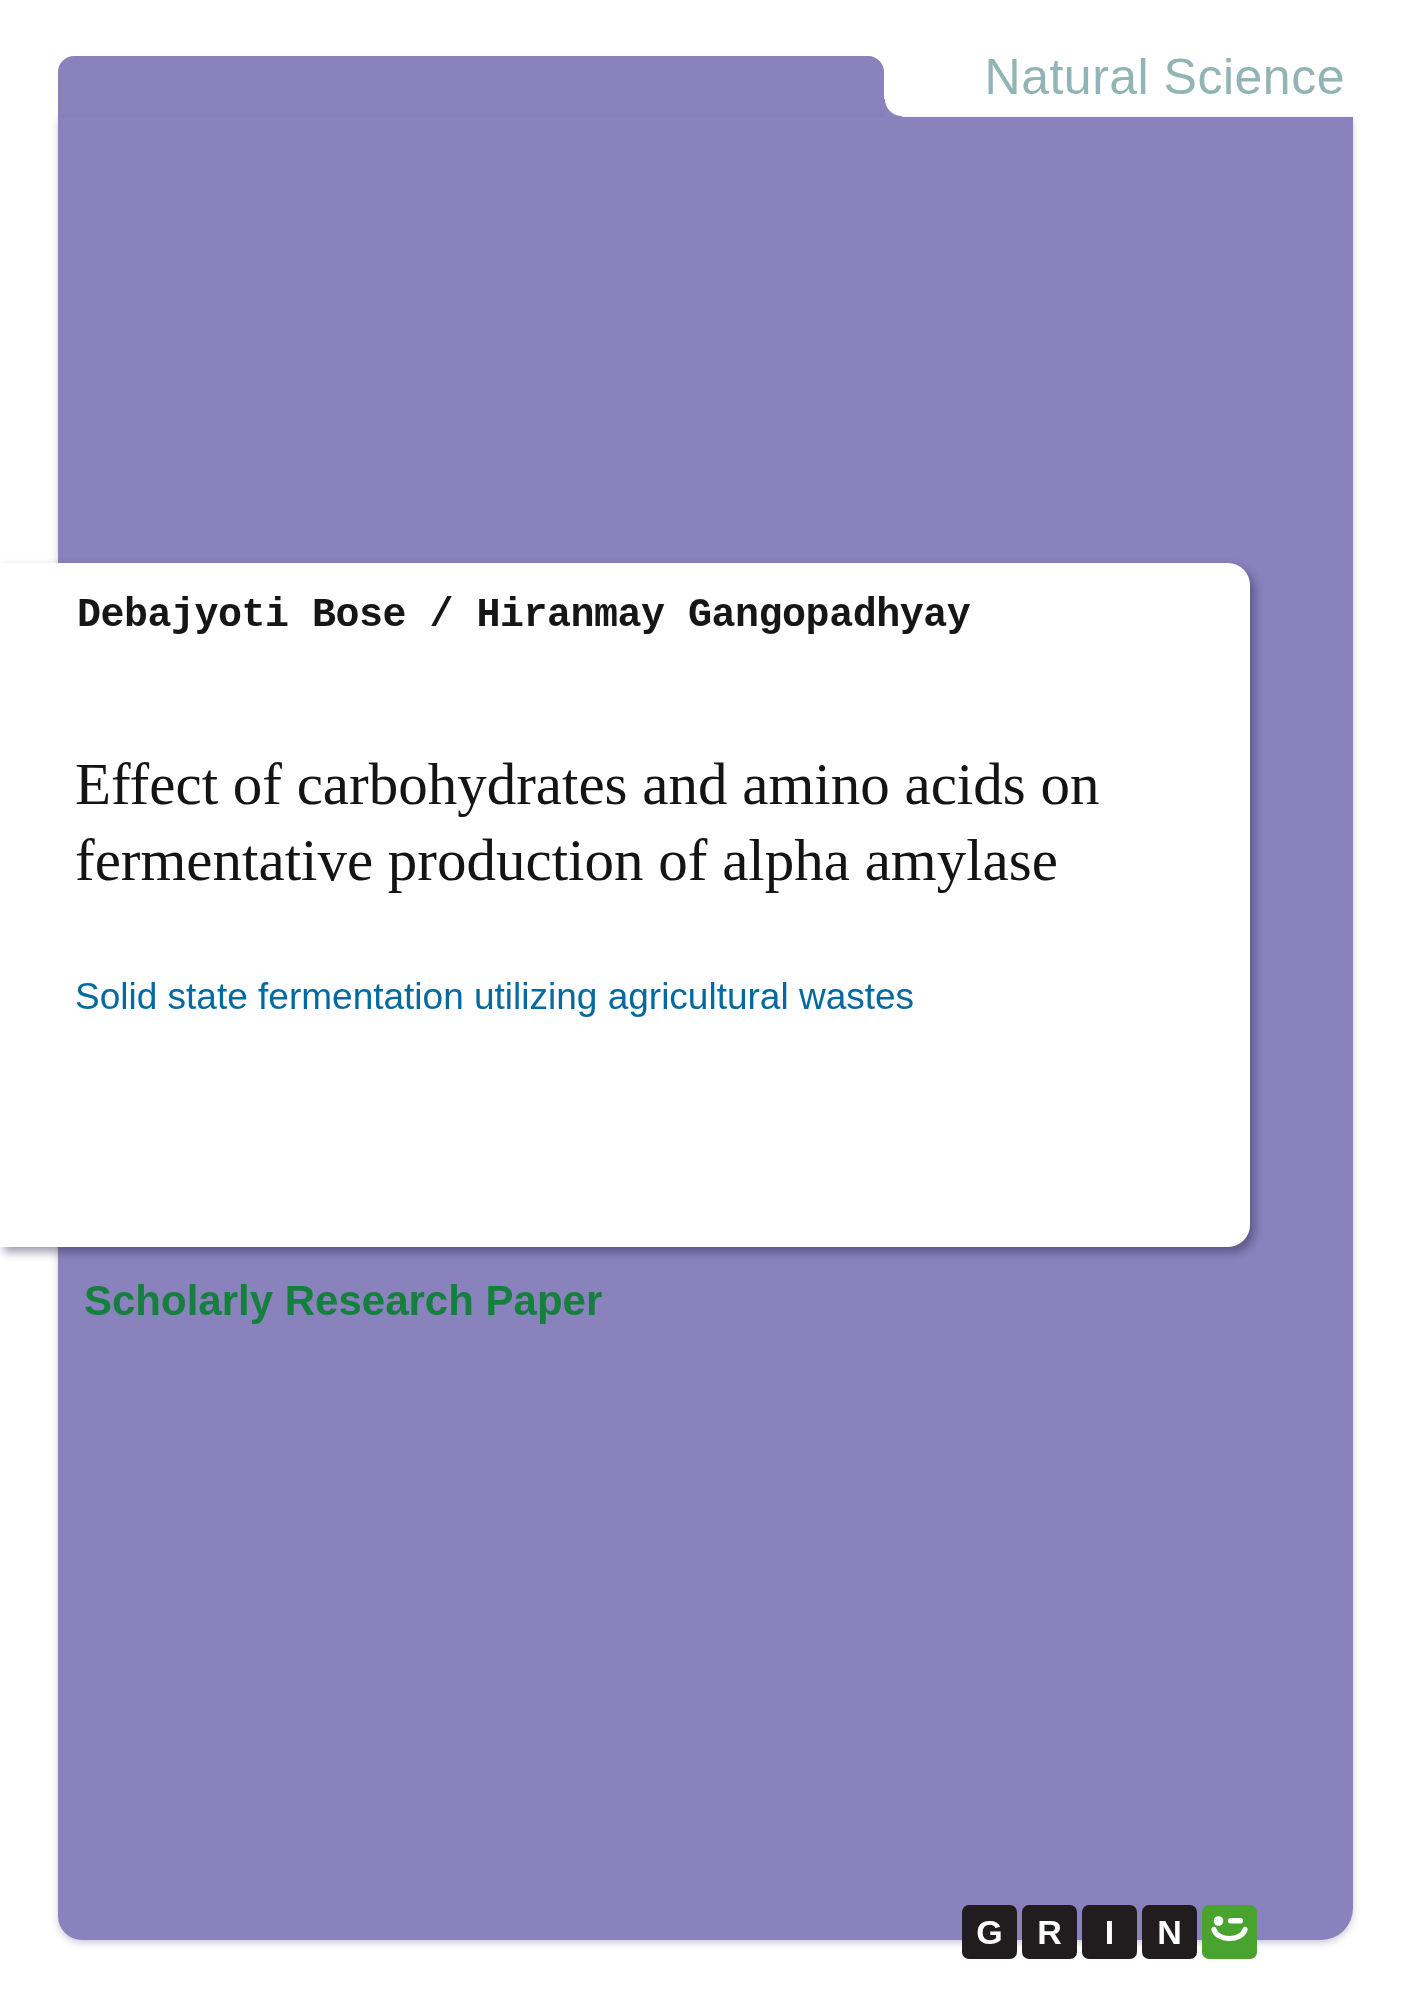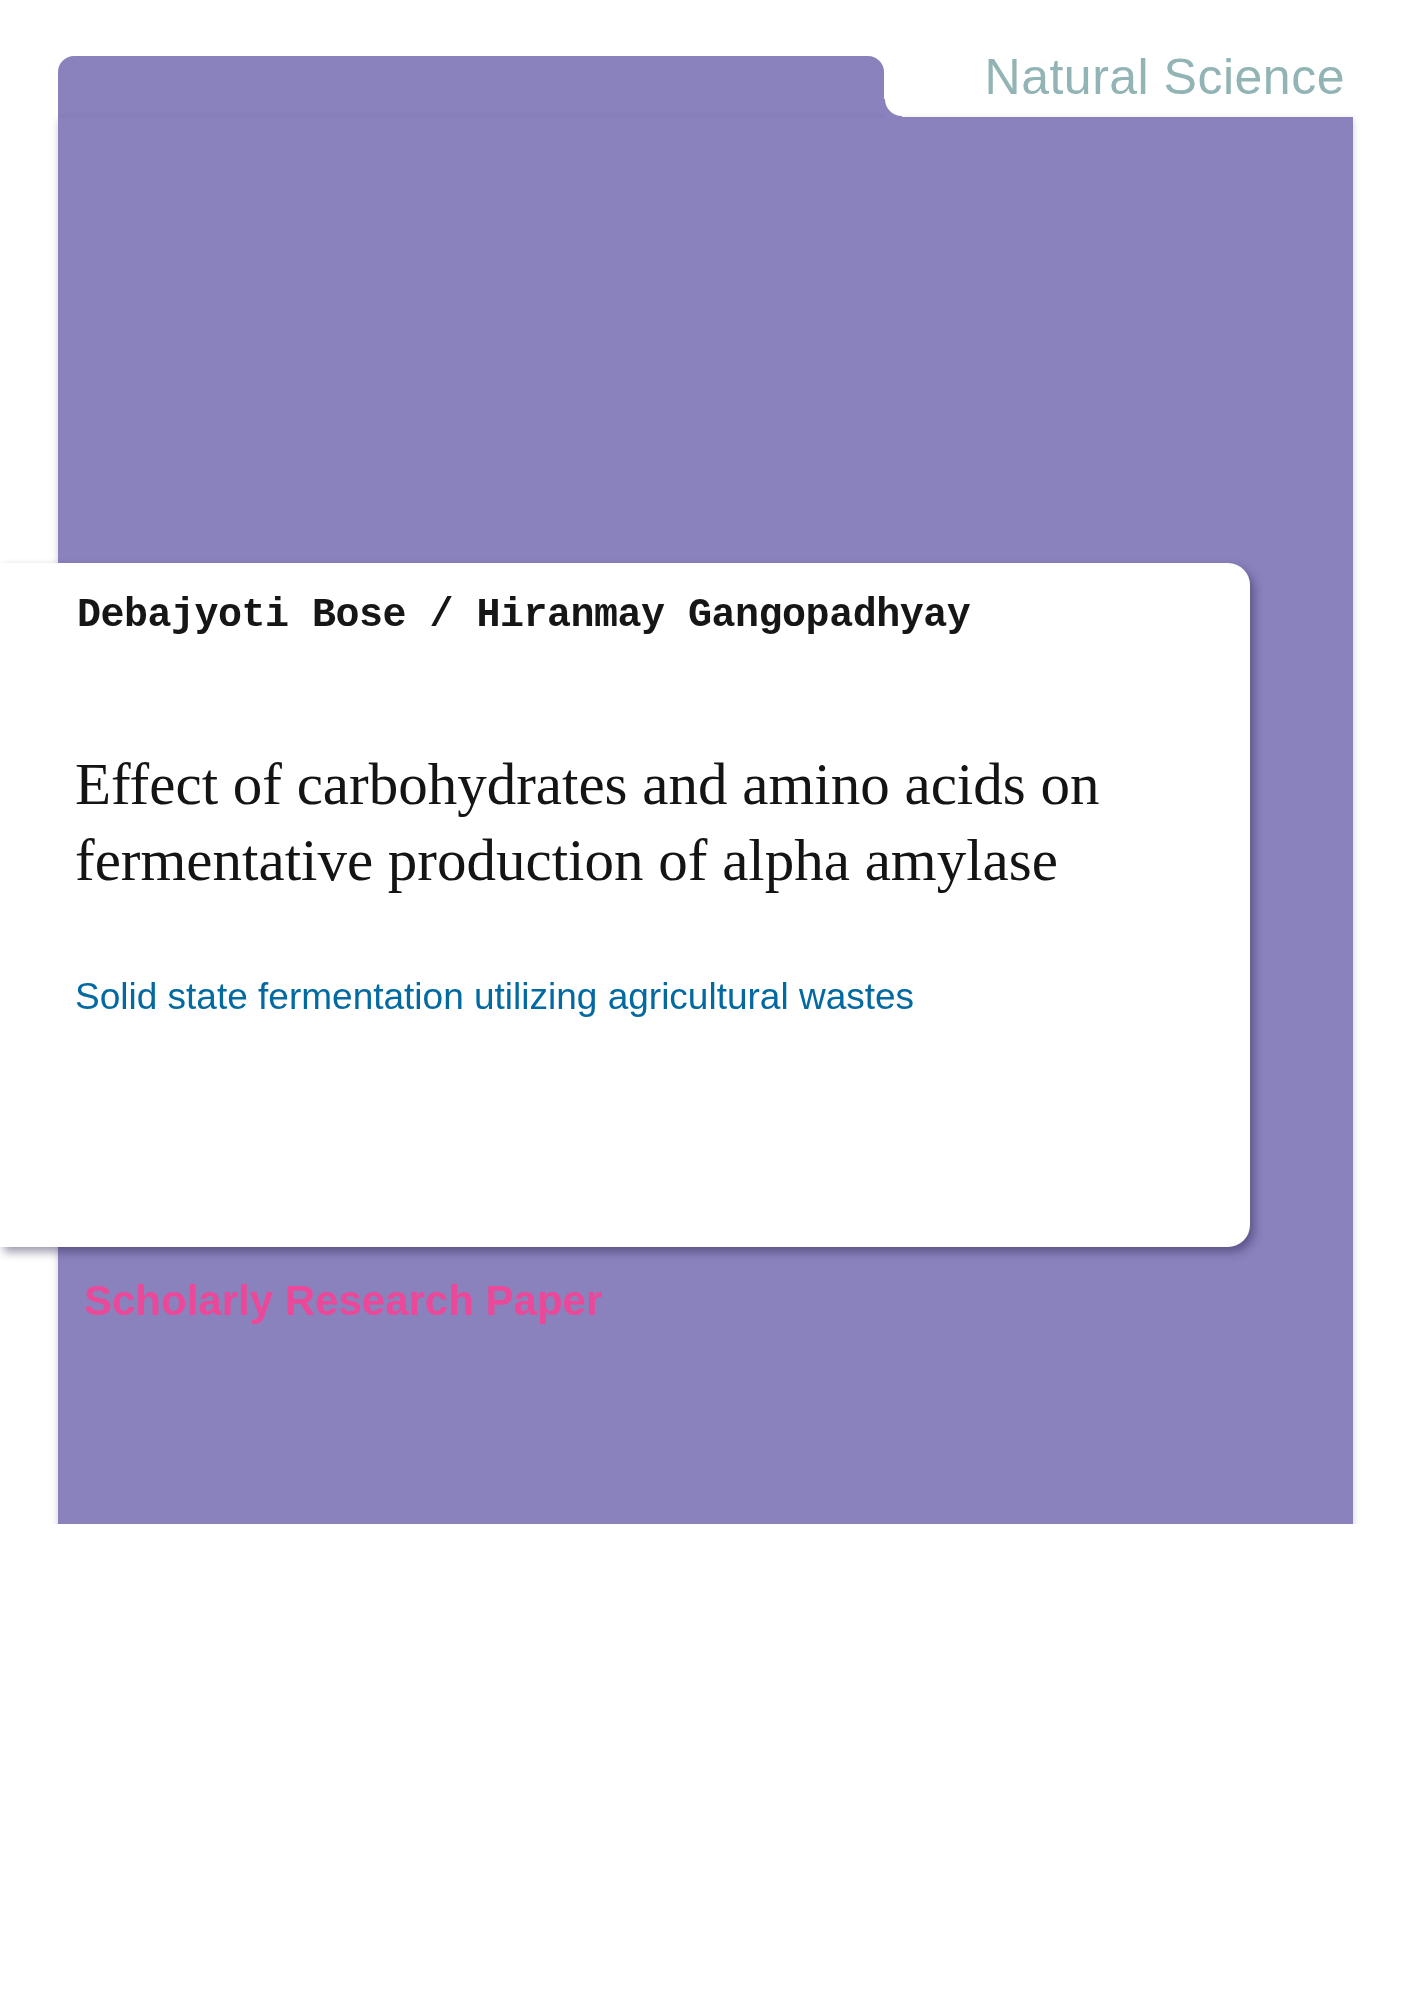--- a/index.html
+++ b/index.html
@@ -1,18 +1,18 @@
 <!DOCTYPE html>
 <html><head>
 <meta charset="utf-8">
 <style>
   html,body{margin:0;padding:0;background:#ffffff;}
   .page{
     position:relative;
-    width:1410px;height:1524px;
+    width:1410px;height:2000px;
     background:#ffffff;
     overflow:hidden;
     font-family:"Liberation Sans",sans-serif;
   }
   
   .panel-tab{
     position:absolute;left:58px;top:56px;width:826px;height:75px;
     background:#8a82bd;
     border-radius:16px 16px 0 0;
   }
@@ -54,21 +54,21 @@
   }
   .subtitle{
     position:absolute;left:75px;top:412px;
     font-family:Liberation Sans, sans-serif;
     font-size:37px;line-height:1.2;
     color:#0369a1;
   }
   .paper-type{
     position:absolute;left:84px;top:1280px;
     font-size:42px;font-weight:bold;line-height:1;
-    color:#ec4899;
+    color:#15803d;
   }
   
   .grin-logo{
     position:absolute;left:962px;top:1905px;
     display:flex;gap:5px;
   }
   .grin-tile{
     width:55px;height:54px;border-radius:7px;
     background:#211d1e;
     display:flex;align-items:center;justify-content:center;

